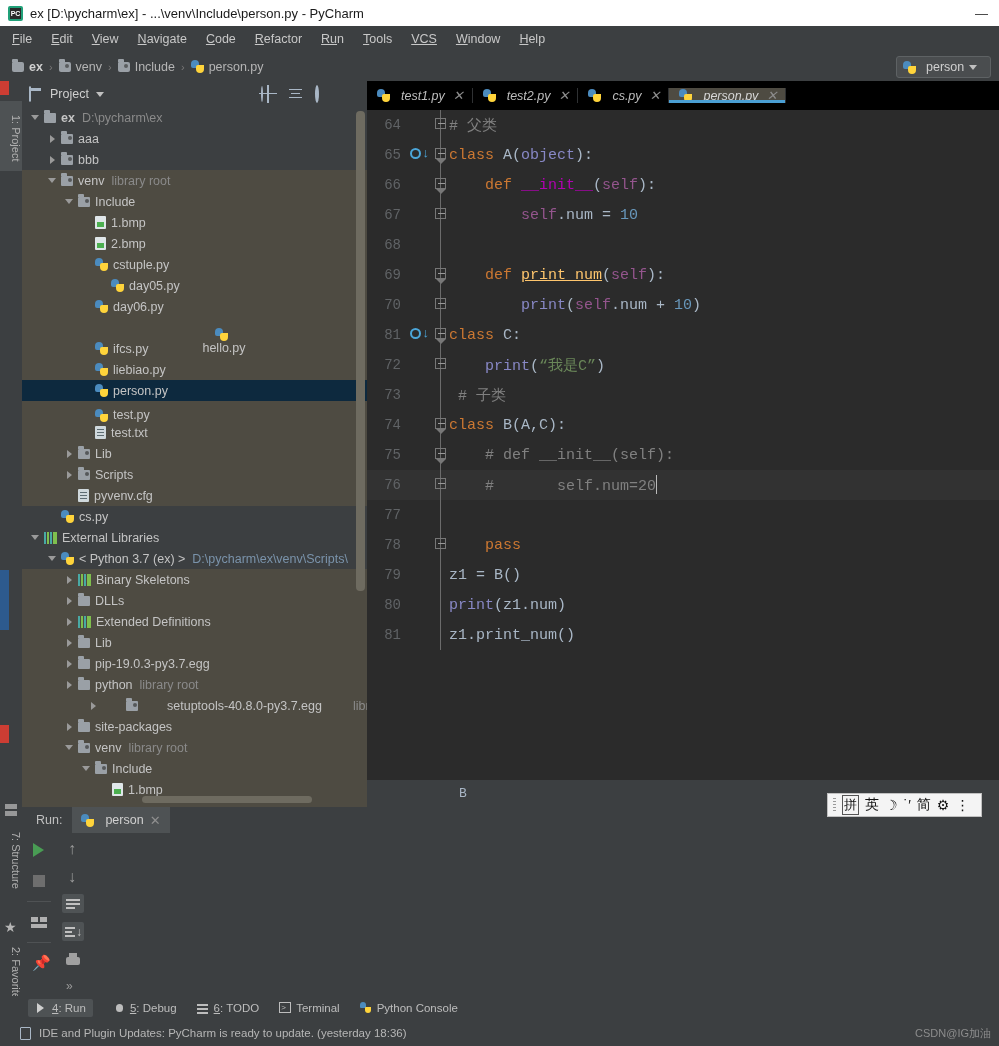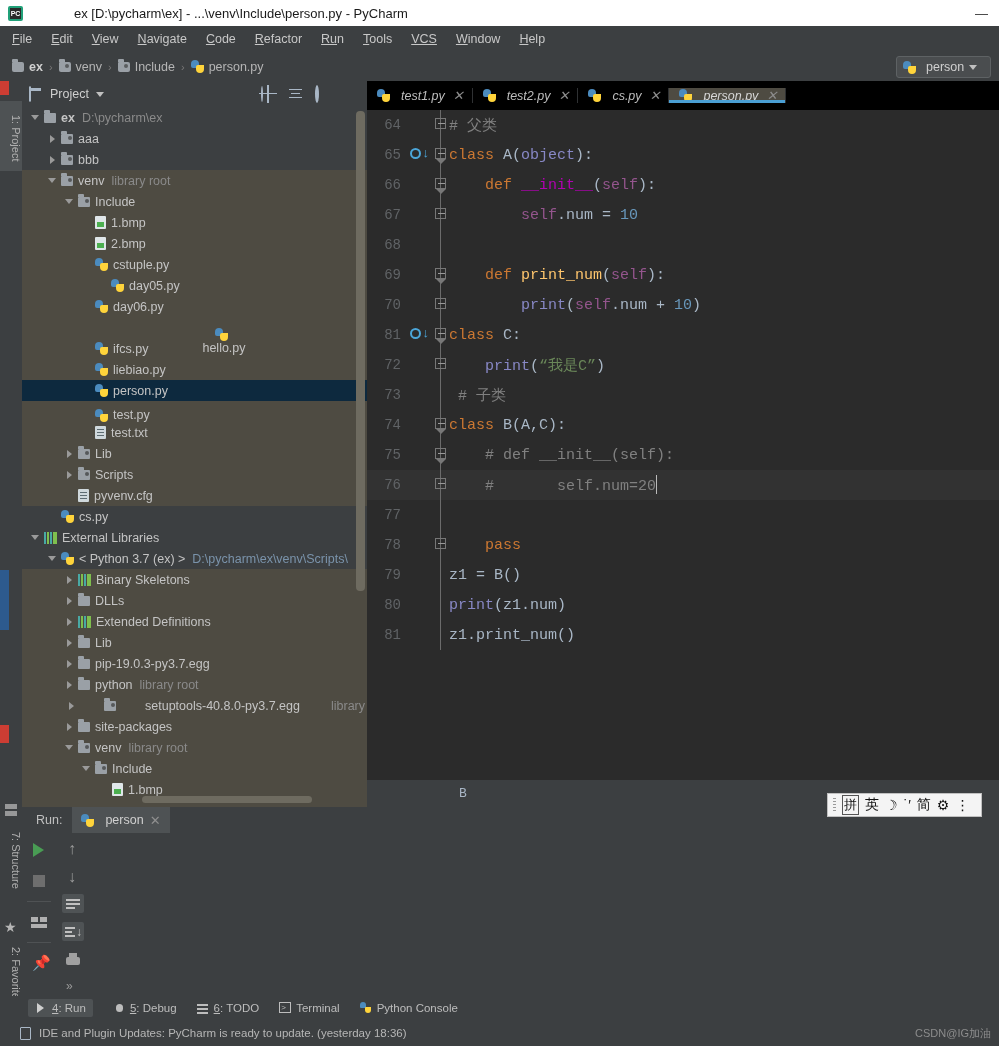--- a/index.html
+++ b/index.html
@@ -2,21 +2,21 @@
 <html><head>
 <meta charset="utf-8">
 <style>
   * { box-sizing: border-box; margin:0; padding:0; }
   html,body { width:999px; height:1046px; overflow:hidden; background:#3c3f41;
     font-family:"Liberation Sans", sans-serif; }
   body { position:relative; color:#bbbbbb; font-size:12px; }
 
   
   #titlebar { position:absolute; left:0; top:0; width:999px; height:26px;
-    background:#ffffff; display:flex; align-items:center; padding-left:8px;gap:44px; }
+    background:#ffffff; display:flex; align-items:center; padding-left:8px; }
   #titlebar .pc-logo { width:15px; height:15px; border:2px solid #21a179; background:#2b2b2b;
     color:#ffffff; font-size:7px; line-height:11px; text-align:center; font-weight:bold;
     border-radius:2px; margin-right:7px; }
   #titlebar .title-text { color:#1a1a1a; font-size:13px; white-space:nowrap; }
   #titlebar .win-btns { position:absolute; right:4px; top:0; height:26px; display:flex;
     align-items:center; color:#333; font-size:13px; }
   #titlebar .win-btns span { padding:0 7px; }
 
   
   #menubar { position:absolute; left:0; top:26px; width:999px; height:26px;
@@ -143,21 +143,21 @@
   .fold { width:16px; flex:0 0 auto; position:relative; height:30px; }
   .fold .bx { position:absolute; left:2px; top:8px; width:11px; height:11px;
     border:1px solid #777; }
   .fold .bx:after { content:""; position:absolute; left:2px; top:4px; width:7px; height:1px;
     background:#999; }
   .fold .bx.tri:before { content:""; position:absolute; left:0px; top:10px;
     border-left:5px solid transparent; border-right:5px solid transparent; border-top:5px solid #777; }
   .fold .vline { position:absolute; left:7px; top:0; width:1px; height:30px; background:#6b6b6b; }
   .code { flex:1 1 auto; }
   .k-kw { color:#cc7832; }        
-  .k-fn { color:#ffc66d; }
+  .k-fn { color:#ffc66d;text-decoration:underline; }
   .k-self { color:#94558d; }
   .k-dunder { color:#b200b2; }
   .k-num { color:#6897bb; }
   .k-str { color:#6a8759; }
   .k-cmt { color:#808080; }
   .k-bi { color:#8888c6; }
   .k-def { color:#a9b7c6; }
   .caretline { display:inline-block; width:1px; height:19px; background:#bbbbbb;
     vertical-align:-4px; }
   #editbreadcrumb { position:absolute; left:0; bottom:0; width:632px; height:27px;
@@ -427,21 +427,21 @@
         <span class="arrow r"></span>
         <span class="ic-fold2"></span>
         <span class="nm">pip-19.0.3-py3.7.egg</span>
       </div>
       <div class="trow" style="padding-left: 42px;">
         <span class="arrow r"></span>
         <span class="ic-fold2"></span>
         <span class="nm">python</span>
         <span class="hint">library root</span>
       </div>
-      <div class="trow" style="padding-left: 44px; gap: 24px;">
+      <div class="trow" style="padding-left: 66px; gap: 24px;">
         <span class="arrow r"></span>
         <span class="ic-fold2 mod"></span>
         <span class="nm">setuptools-40.8.0-py3.7.egg</span>
         <span class="hint">library root</span>
       </div>
       <div class="trow" style="padding-left: 42px;">
         <span class="arrow r"></span>
         <span class="ic-fold2"></span>
         <span class="nm">site-packages</span>
       </div>

